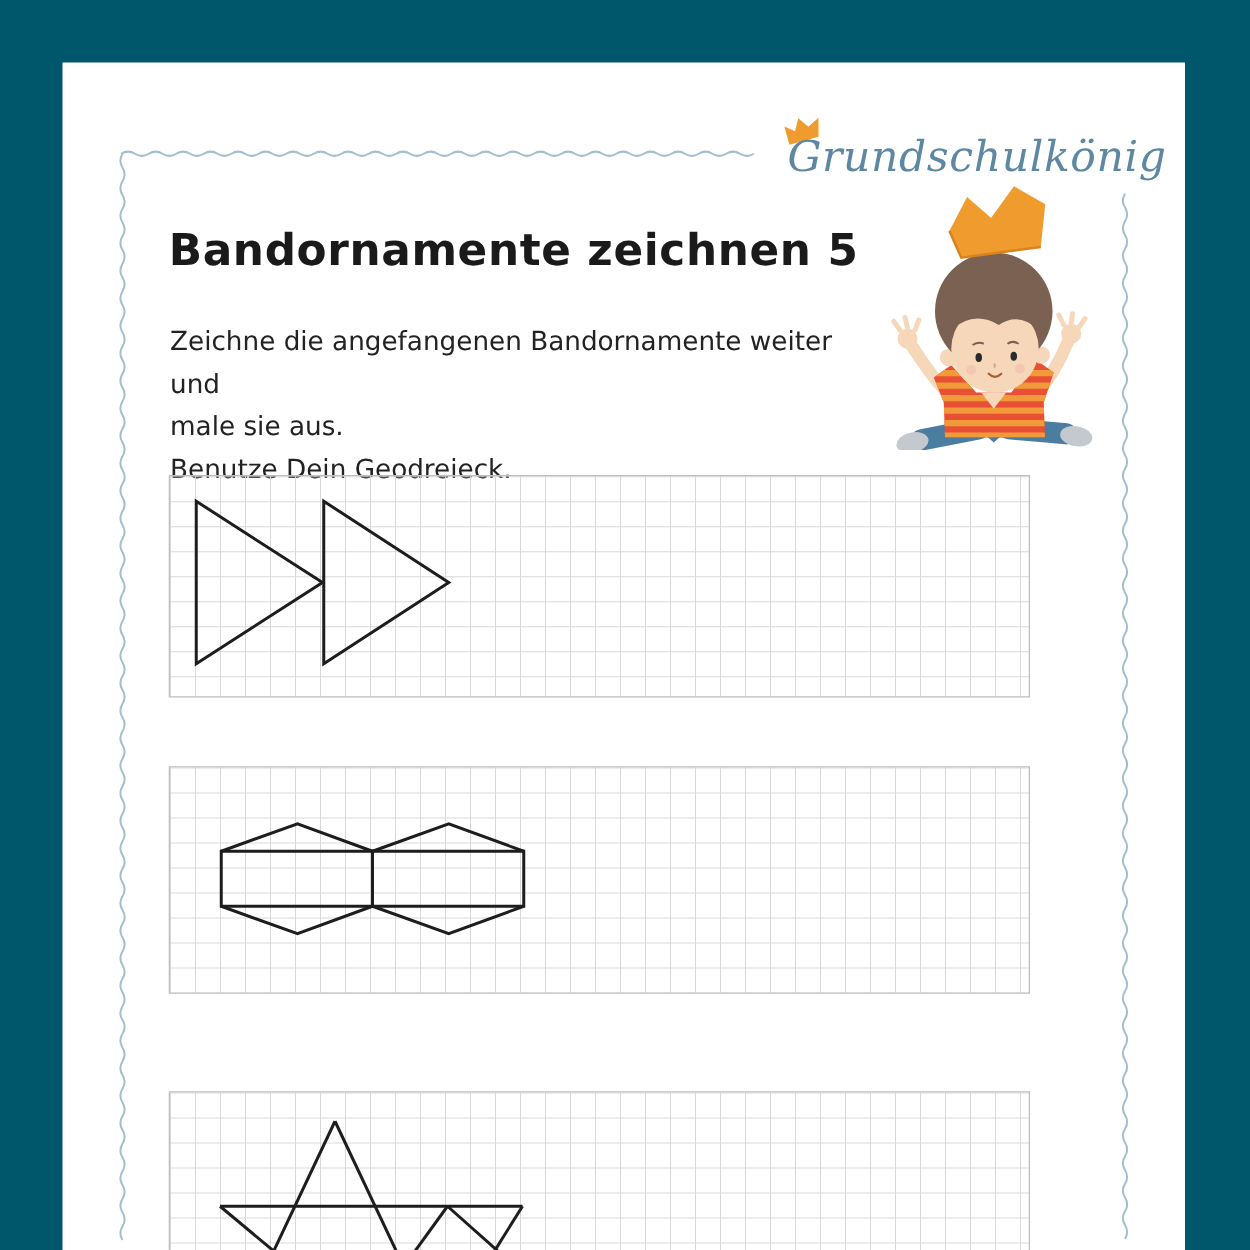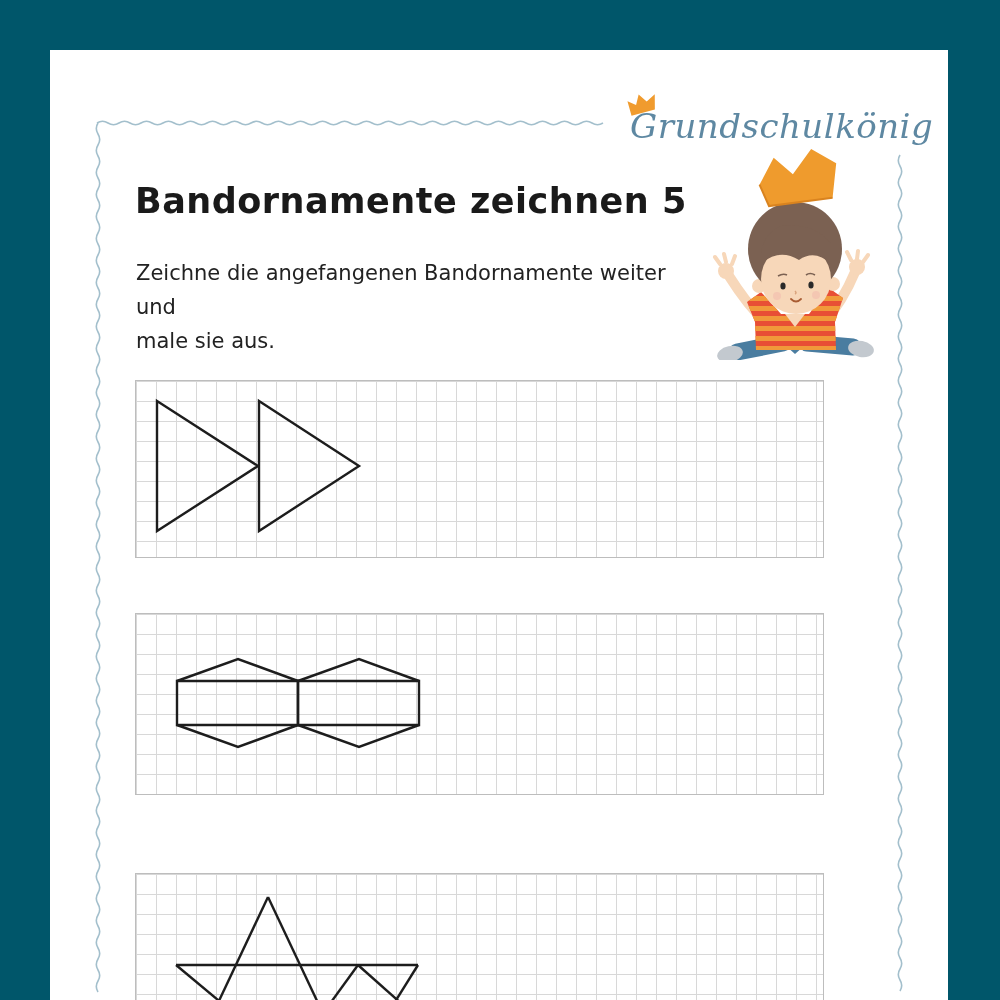--- a/index.html
+++ b/index.html
@@ -57,20 +57,21 @@
     <path d="M4 22 L2 7 L10 12 L14 2 L21 10 L30 4 L28 19 Z" fill="#f09b2e" transform="rotate(-8 17 12)"></path>
   </svg>
   <span class="logo-text">Grundschulkönig</span>
 </div>
 
 <div class="page-title">Bandornamente zeichnen 5</div>
 
 <div class="instructions">
   <div>Zeichne die angefangenen Bandornamente weiter und</div>
   <div>male sie aus.</div>
+  <div>Benutze Dein Geodreieck.</div>
 </div>
 
 <svg class="boy" viewBox="0 0 175 214">
 
   <path d="M64 178 Q 45 160 26 130" stroke="#f7d7b9" stroke-width="10" stroke-linecap="round" fill="none"></path>
   <path d="M120 178 Q 140 155 152 126" stroke="#f7d7b9" stroke-width="10" stroke-linecap="round" fill="none"></path>
   <circle cx="23" cy="125" r="8" fill="#f7d7b9"></circle>
   <circle cx="154" cy="121" r="8" fill="#f7d7b9"></circle>
   <path d="M17 118 L12 111 M23 116 L21 108 M29 118 L32 110" stroke="#f7d7b9" stroke-width="4" stroke-linecap="round"></path>
   <path d="M148 114 L144 106 M154 113 L155 105 M160 116 L165 109" stroke="#f7d7b9" stroke-width="4" stroke-linecap="round"></path>

